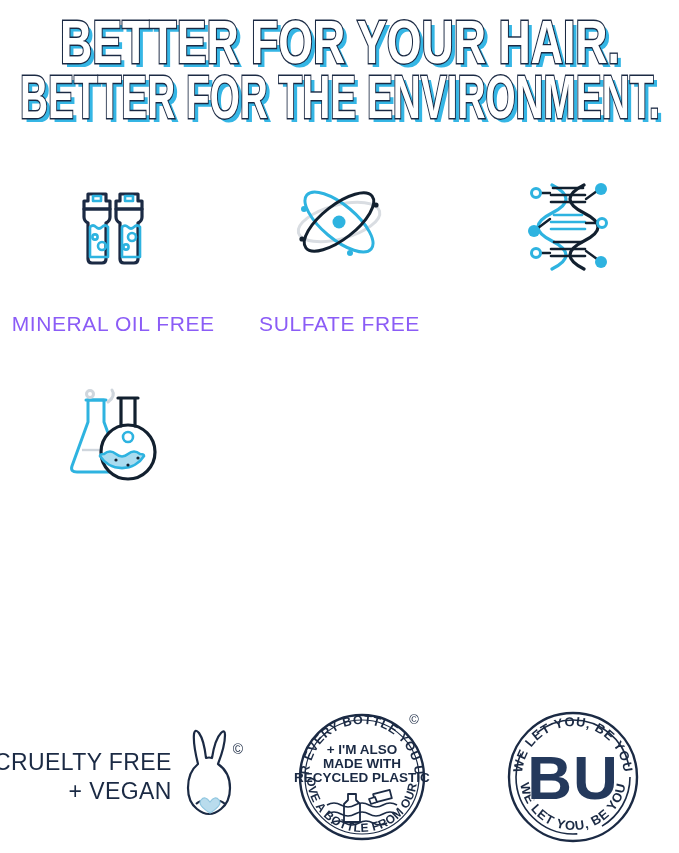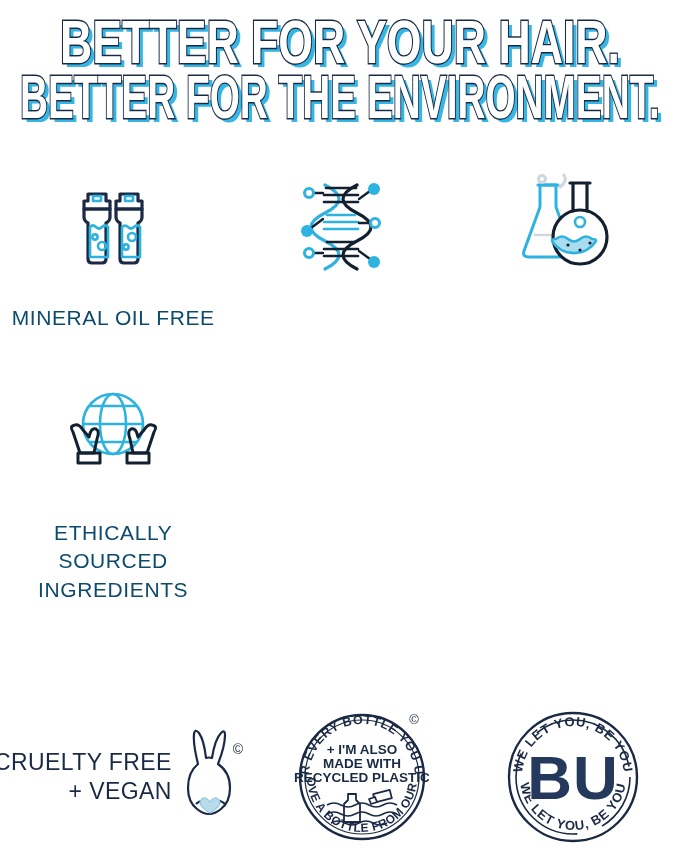--- a/index.html
+++ b/index.html
@@ -38,25 +38,25 @@
     align-items: center;
     justify-content: flex-start;
   }
   .icon-wrap {
     height: 120px;
     display: flex;
     align-items: center;
     justify-content: center;
   }
   .cell-label {
-    margin-top: 22px;
+    margin-top: 28px;
     font-family: "Liberation Sans Narrow", "Liberation Sans", sans-serif;
     font-size: 21px;
     letter-spacing: 0.6px;
-    color: #0c4a6e;
+    color: #8b5cf6;
     text-align: center;
     line-height: 1.35;
     max-width: 210px;
     text-transform: uppercase;
   }
 
   
   .badges {
     position: absolute;
     left: 0;
@@ -129,20 +129,37 @@
           <circle cx="74" cy="70" r="4"></circle>
           <circle cx="68" cy="80" r="2.6"></circle>
           <rect x="35" y="29" width="8" height="5"></rect>
           <rect x="67" y="29" width="8" height="5"></rect>
         </g>
       </svg>
     </div>
     <div class="cell-label">MINERAL OIL FREE</div>
   </div>
 
+  <div class="cell">
+    <div class="icon-wrap">
+      <svg width="118" height="110" viewBox="0 0 118 110">
+        <g fill="none" stroke-width="3">
+          <ellipse cx="59" cy="55" rx="42" ry="17" stroke="#d9dde2" transform="rotate(-15 59 55)"></ellipse>
+          <ellipse cx="59" cy="55" rx="42" ry="17" stroke="#2eb3e0" transform="rotate(40 59 55)"></ellipse>
+          <ellipse cx="59" cy="55" rx="42" ry="17" stroke="#12202f" transform="rotate(-38 59 55)"></ellipse>
+        </g>
+        <circle cx="59" cy="55" r="6.5" fill="#2eb3e0"></circle>
+        <circle cx="96" cy="38" r="2.6" fill="#12202f"></circle>
+        <circle cx="22" cy="72" r="2.6" fill="#12202f"></circle>
+        <circle cx="70" cy="86" r="3" fill="#2eb3e0"></circle>
+        <circle cx="24" cy="42" r="3" fill="#2eb3e0"></circle>
+      </svg>
+    </div>
+    <div class="cell-label">SULFATE FREE</div>
+  </div>
 
   <div class="cell">
     <div class="icon-wrap">
       <svg width="120" height="110" viewBox="0 0 120 110">
         <g fill="none" stroke-width="3.2" stroke-linecap="round">
 
           <path d="M46 18 q28 14 0 28 q-28 14 0 28 q28 14 0 28" stroke="#2eb3e0"></path>
           <path d="M78 18 q-28 14 0 28 q28 14 0 28 q-28 14 0 28" stroke="#12202f"></path>
 
           <g stroke="#12202f" stroke-width="2.6">
@@ -203,42 +220,20 @@
         <g fill="#12202f">
           <circle cx="60" cy="80" r="1.6"></circle>
           <circle cx="72" cy="85" r="1.6"></circle>
           <circle cx="82" cy="78" r="1.6"></circle>
         </g>
         <circle cx="72" cy="57" r="5" fill="#ffffff" stroke="#2eb3e0" stroke-width="2.6"></circle>
       </svg>
     </div>
   </div>
 
-  <div class="cell">
-    <div class="icon-wrap">
-      <svg width="125" height="115" viewBox="0 0 125 115">
-        <g fill="none" stroke="#2eb3e0" stroke-width="2.6">
-          <circle cx="62" cy="44" r="30"></circle>
-          <ellipse cx="62" cy="44" rx="13" ry="30"></ellipse>
-          <path d="M32 44 h60"></path>
-          <path d="M38 26 h48"></path>
-          <path d="M38 62 h48"></path>
-        </g>
-        <g fill="none" stroke="#12202f" stroke-width="3" stroke-linejoin="round" stroke-linecap="round">
-
-          <path d="M22 52 q-4 -6 2 -7 q4 -1 8 5 l6 7 q2 -10 7 -8 q4 2 1 10 l-3 14 h-14 z"></path>
-          <rect x="27" y="73" width="22" height="10"></rect>
-
-          <path d="M103 52 q4 -6 -2 -7 q-4 -1 -8 5 l-6 7 q-2 -10 -7 -8 q-4 2 -1 10 l3 14 h14 z"></path>
-          <rect x="76" y="73" width="22" height="10"></rect>
-        </g>
-      </svg>
-    </div>
-    <div class="cell-label">ETHICALLY SOURCED INGREDIENTS</div>
-  </div>
 
 </div>
 
 <div class="badges">
 
   <div class="badge-cell">
     <div class="cruelty">
       <div class="cruelty-text">
         <span>CRUELTY FREE</span>
         <span class="l2">+ VEGAN</span>

